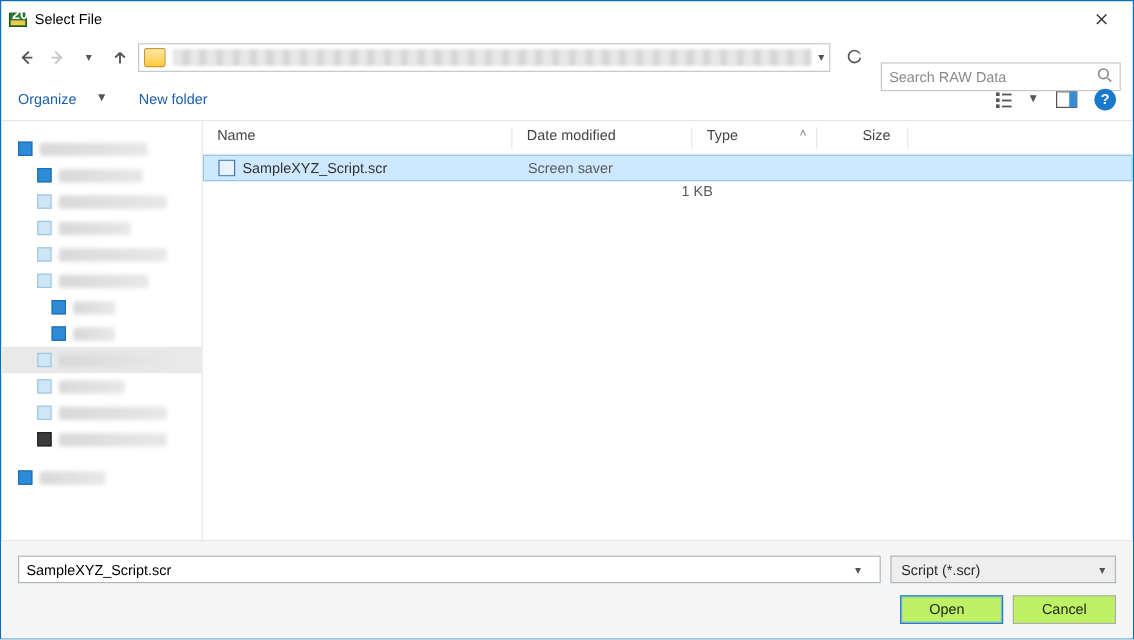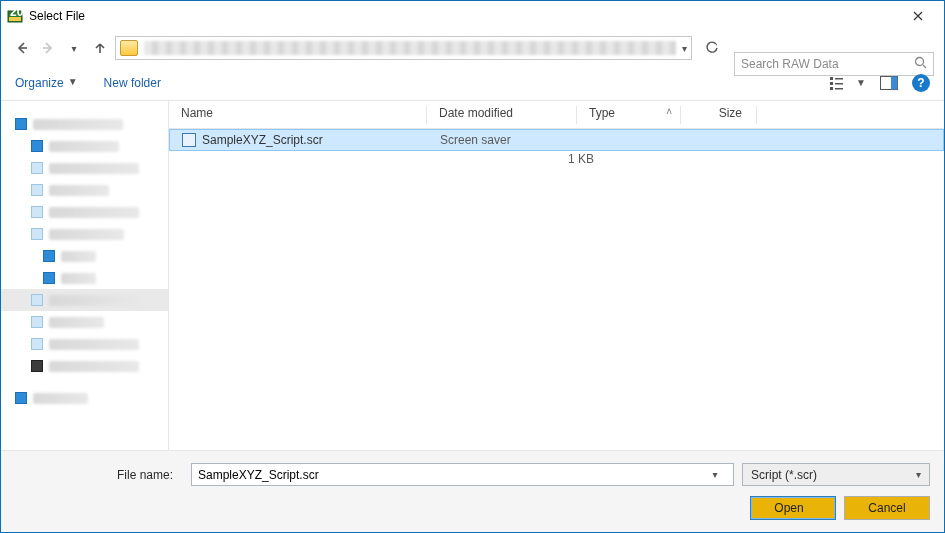--- a/index.html
+++ b/index.html
@@ -20,21 +20,21 @@
   .breadcrumb-blur { flex: 1; height: 14px; background: repeating-linear-gradient(90deg,#e3e3e3 0 8px,#d1d1d1 8px 14px); filter: blur(1.4px); opacity: .85; }
   .bc-tail { display: inline-flex; align-items: center; gap: 8px; padding-left: 6px; }
   .refresh-btn { width: 24px; height: 24px; border: 1px solid transparent; display: inline-flex; align-items: center; justify-content: center; margin-left: 4px; color: #404040; }
   .searchbox { width: 200px; height: 24px; border: 1px solid #c8c8c8; display: flex; align-items: center; padding: 0 6px; margin-left: 6px; color: #777; margin-top: 31px; }
   .searchbox input { border: none; outline: none; flex: 1; font-size: 12px; color: #333; background: transparent; }
   .searchbox input::placeholder { color: #8a8a8a; }
   .search-icon { color: #888; }
 
   .toolbar { height: 36px; display: flex; align-items: center; padding: 0 14px; border-bottom: 1px solid #e6e6e6; }
   .tb-left { display: flex; gap: 26px; align-items: center; }
-  .tb-link { color: #1b5faa; cursor: default; display: inline-flex; gap: 4px; }
+  .tb-link { color: #1b5faa; cursor: default; display: inline-flex; gap: 16px; }
   .tb-right { margin-left: auto; display: flex; align-items: center; gap: 14px; }
   .tb-icon { color: #555; display: inline-flex; align-items: center; }
   .help-circle { width: 18px; height: 18px; border-radius: 50%; background: #1979ca; color: #fff; display: inline-flex; align-items: center; justify-content: center; font-weight: bold; font-size: 12px; }
 
   .body { flex: 1; display: flex; overflow: hidden; }
   .sidebar { width: 168px; border-right: 1px solid #e6e6e6; padding: 6px 0 0 0; overflow: hidden; }
   .side-item { height: 22px; display: flex; align-items: center; padding-left: 14px; gap: 6px; color: #2b2b2b; }
   .side-item.indent1 { padding-left: 30px; }
   .side-item.indent2 { padding-left: 42px; }
   .side-item.sel { background: #e9e9e9; }
@@ -64,21 +64,21 @@
   .fi-icon { width:14px; height:14px; border:1px solid #3b78b5; background:#eaf3fb; display:inline-block; }
 
   .footer { border-top: 1px solid #e6e6e6; background:#f5f5f5; padding: 12px 14px 12px 14px; display:flex; flex-direction:column; gap:10px; }
   .fn-row { display:flex; align-items:center; gap:8px; }
   .fn-label { width: 168px; text-align:right; padding-right:10px; color:#2b2b2b; }
   .fn-input { flex:1; height: 23px; border:1px solid #aeb6bd; background:#fff; display:flex; align-items:center; padding:0 6px; }
   .fn-input input { flex:1; border:none; outline:none; font-size:12px; }
   .fn-dd { width: 24px; text-align:center; color:#555; }
   .filter { width: 188px; height: 23px; border:1px solid #aeb6bd; background:#eeeeee; display:flex; align-items:center; padding:0 8px; justify-content:space-between; color:#2b2b2b; }
   .btn-row { display:flex; justify-content:flex-end; gap:8px; }
-  .btn { width: 86px; height: 24px; border:1px solid #adadad; background:#eab308; display:inline-flex; align-items:center; justify-content:center; color:#222; }
+  .btn { width: 86px; height: 24px; border:1px solid #adadad; background:#bef264; display:inline-flex; align-items:center; justify-content:center; color:#222; }
   .btn.primary { border:1px solid #2a7ec2; box-shadow: inset 0 0 0 1px #7fb9e4; }
   .caret { font-size:10px; color:#555; }
 </style>
 </head>
 <body>
 
 <div class="window">
 
   <div class="titlebar">
     <span class="app-icon">
@@ -258,21 +258,20 @@
           </div>
           <div class="cell type">Screen saver</div>
           <div class="cell size">1 KB</div>
         </div>
       </div>
     </div>
   </div>
 
   <div class="footer">
     <div class="fn-row">
-      <div class="fn-label">File name:</div>
       <div class="fn-input">
         <input value="SampleXYZ_Script.scr" style="">
         <span class="fn-dd caret">▾</span>
       </div>
       <div class="filter">
         <span>Script (*.scr)</span>
         <span class="caret">▾</span>
       </div>
     </div>
     <div class="btn-row">

